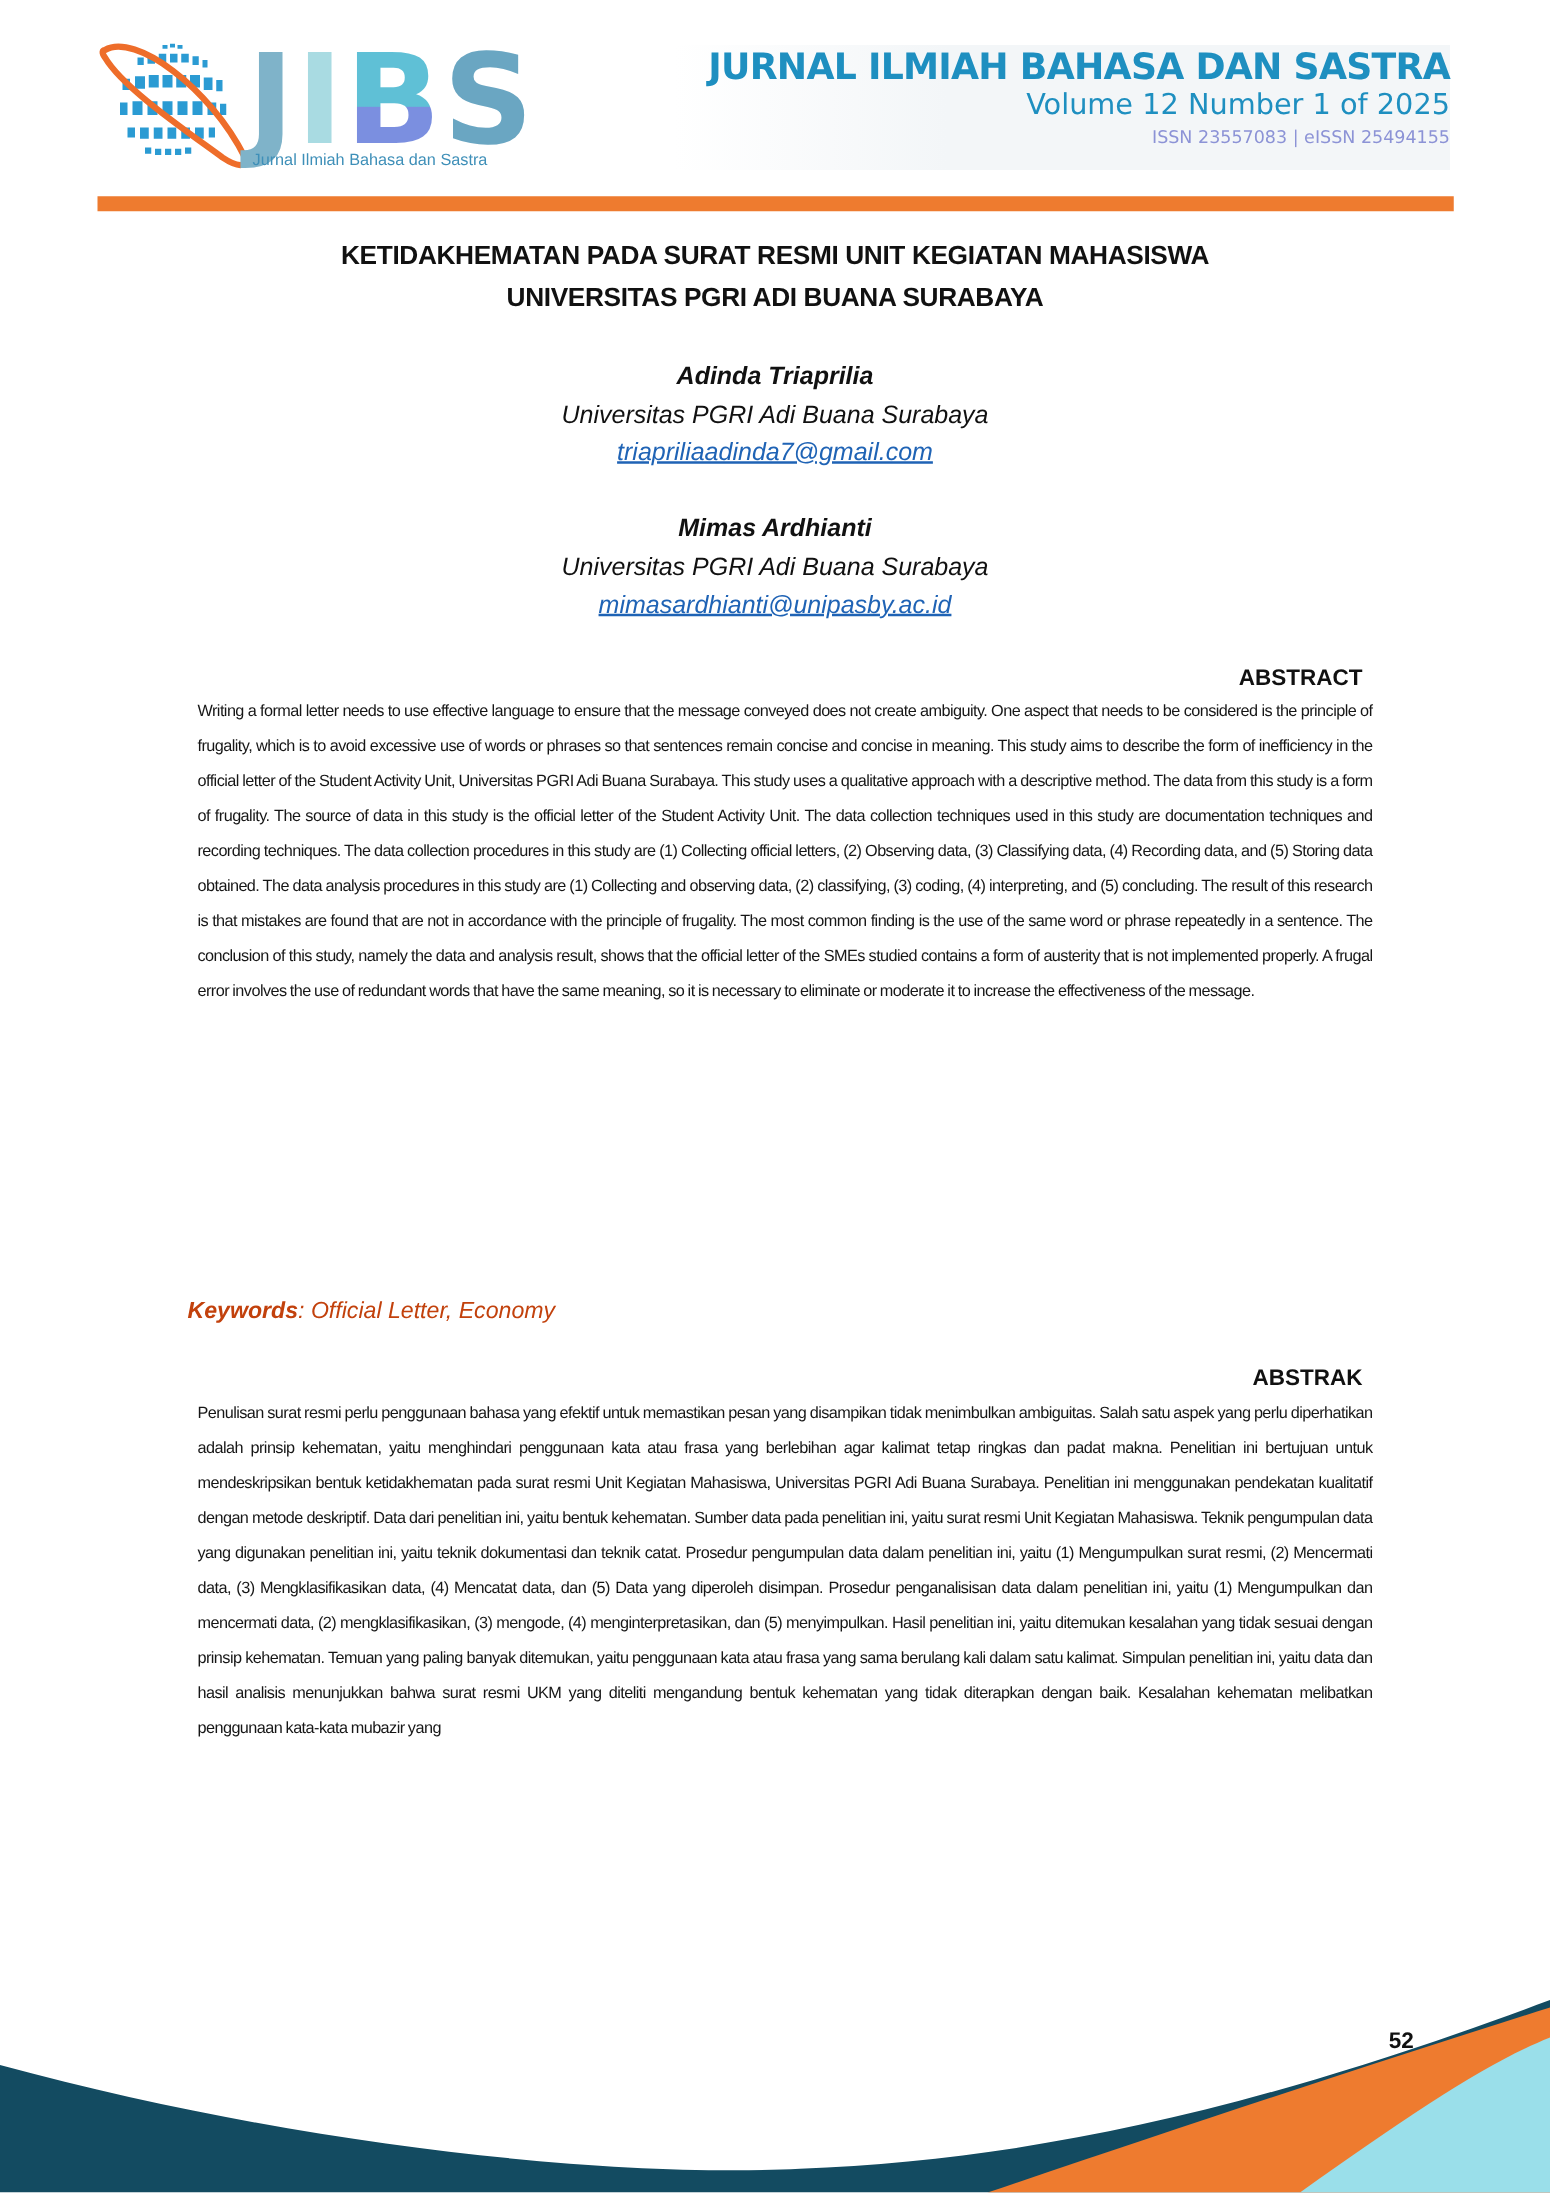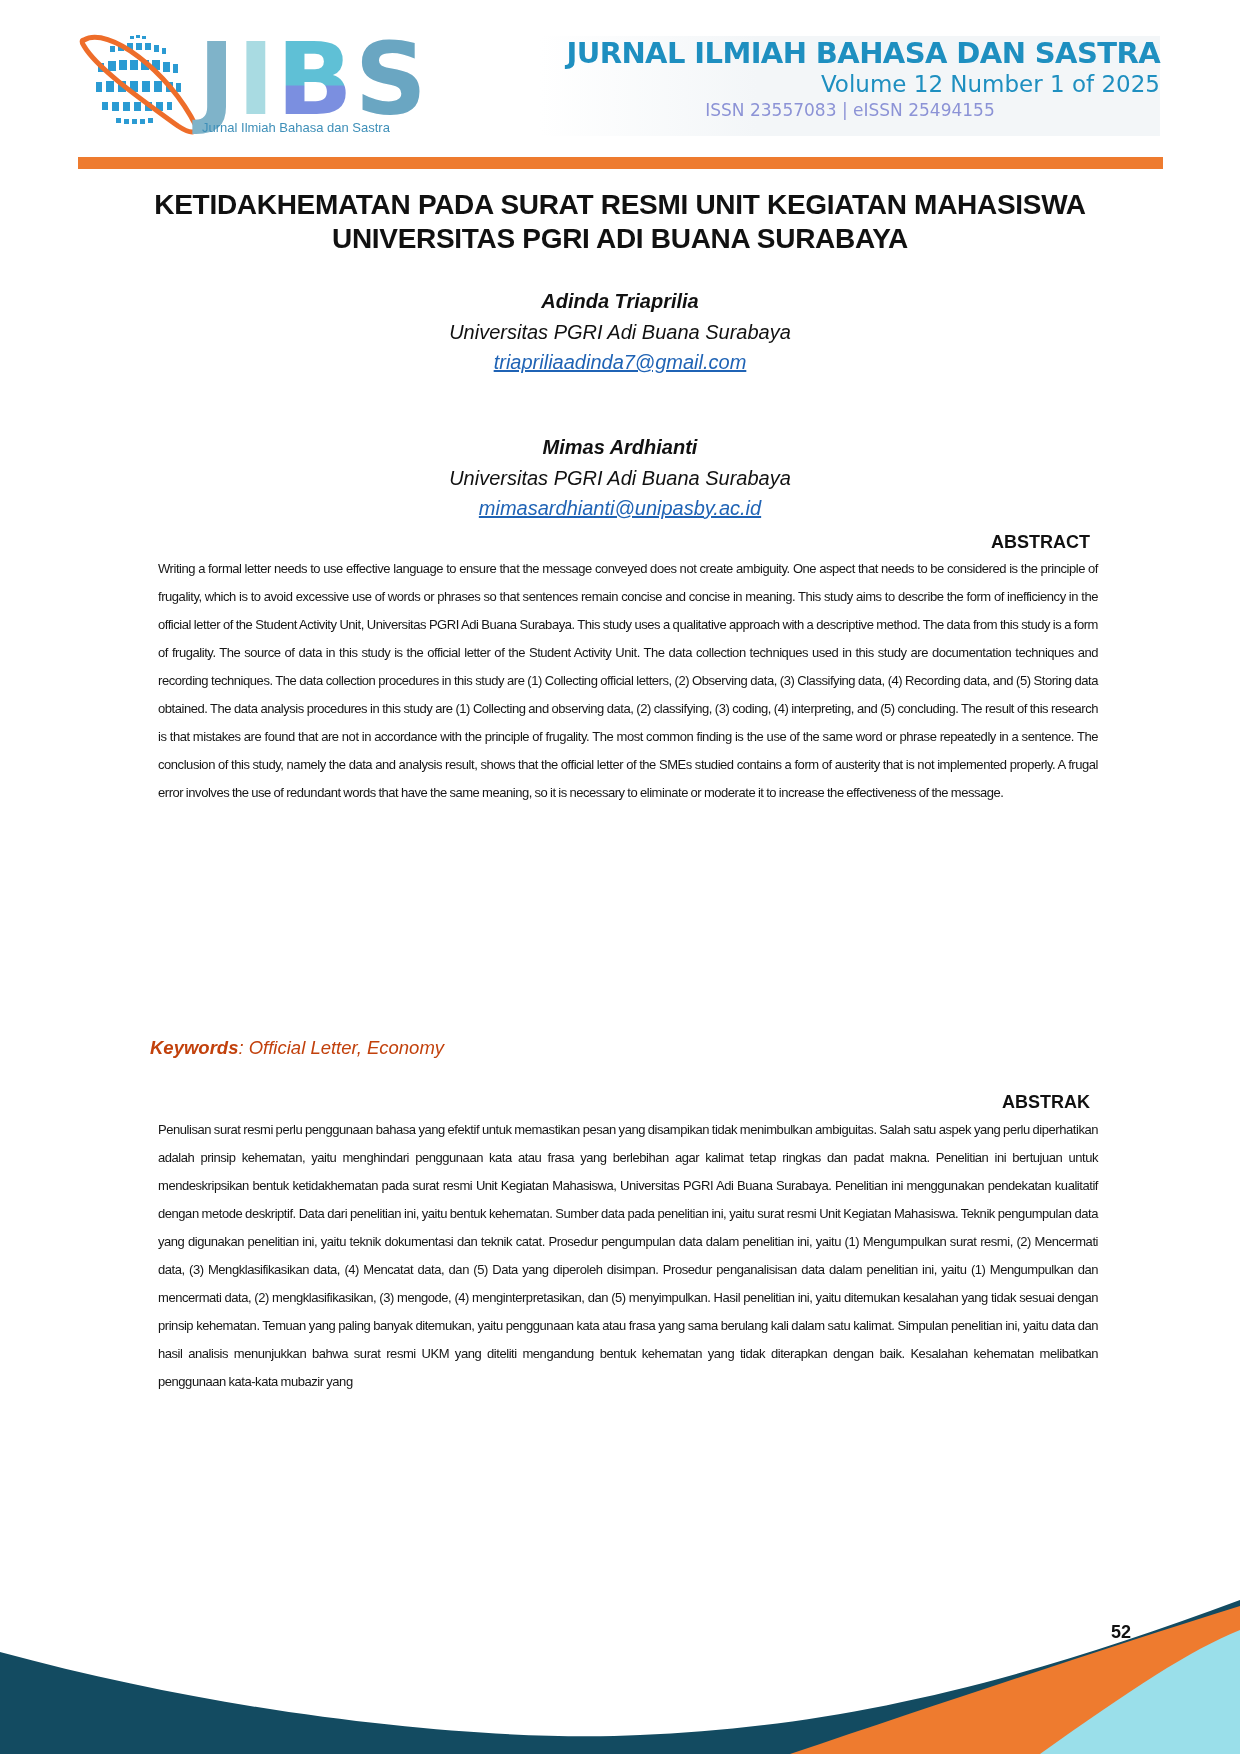--- a/index.html
+++ b/index.html
@@ -30,32 +30,32 @@
     }
     .masthead .journal-name {
       font-family: "DejaVu Sans", sans-serif; font-weight: bold; font-size: 29px;
       color: #1e8fc0; letter-spacing: -0.6px; line-height: 34px; white-space: nowrap;
     }
     .masthead .volume {
       font-family: "DejaVu Sans", sans-serif; font-size: 23px; color: #1e8fc0;
       line-height: 28px; margin-top: 0px; white-space: nowrap;
     }
     .masthead .issn {
-      font-family: "DejaVu Sans", sans-serif; font-size: 17px; color: #8c93d6;
-      line-height: 22px; margin-top: 1px; white-space: nowrap; text-align: center;
+      font-family: "DejaVu Sans", sans-serif; font-size: 14px; color: #8c93d6;
+      line-height: 22px; margin-top: 1px; white-space: nowrap;
     }
     .orange-rule {
       position: absolute; left: 78px; top: 157px; width: 1085px; height: 12px;
       background: #ee7b2f;
     }
     
     .title {
       position: absolute; left: 150px; top: 188px; width: 940px;
       text-align: center; font-family: "Liberation Sans", sans-serif;
-      font-weight: bold; font-size: 28px; line-height: 34px; color: #111;
+      font-weight: bold; font-size: 21px; line-height: 34px; color: #111;
       letter-spacing: -0.3px;
     }
     .author-block {
       position: absolute; left: 300px; width: 640px; text-align: center;
       font-family: "Liberation Sans", sans-serif; font-size: 20px; line-height: 30.5px;
     }
     .author-name { font-weight: bold; font-style: italic; color: #111; }
     .author-affil { font-style: italic; color: #111; }
     .author-email { font-style: italic; color: #1f63b5; text-decoration: underline; }
     
@@ -150,21 +150,21 @@
   <div>KETIDAKHEMATAN PADA SURAT RESMI UNIT KEGIATAN MAHASISWA</div>
   <div>UNIVERSITAS PGRI ADI BUANA SURABAYA</div>
 </div>
 
 <div class="author-block" style="top:286px;">
   <div class="author-name">Adinda Triaprilia</div>
   <div class="author-affil">Universitas PGRI Adi Buana Surabaya</div>
   <div><a class="author-email">triapriliaadinda7@gmail.com</a></div>
 </div>
 
-<div class="author-block" style="top:432px;">
+<div class="author-block" style="top:408px;">
   <div class="author-name">Mimas Ardhianti</div>
   <div class="author-affil">Universitas PGRI Adi Buana Surabaya</div>
   <div><a class="author-email">mimasardhianti@unipasby.ac.id</a></div>
 </div>
 
 <div class="section-heading" style="top:530px;">ABSTRACT</div>
 <div class="body-text" style="top:555px;">Writing a formal letter needs to use effective language to ensure that the message conveyed does not create ambiguity. One aspect that needs to be considered is the principle of frugality, which is to avoid excessive use of words or phrases so that sentences remain concise and concise in meaning. This study aims to describe the form of inefficiency in the official letter of the Student Activity Unit, Universitas PGRI Adi Buana Surabaya. This study uses a qualitative approach with a descriptive method. The data from this study is a form of frugality. The source of data in this study is the official letter of the Student Activity Unit. The data collection techniques used in this study are documentation techniques and recording techniques. The data collection procedures in this study are (1) Collecting official letters, (2) Observing data, (3) Classifying data, (4) Recording data, and (5) Storing data obtained. The data analysis procedures in this study are (1) Collecting and observing data, (2) classifying, (3) coding, (4) interpreting, and (5) concluding. The result of this research is that mistakes are found that are not in accordance with the principle of frugality. The most common finding is the use of the same word or phrase repeatedly in a sentence. The conclusion of this study, namely the data and analysis result, shows that the official letter of the SMEs studied contains a form of austerity that is not implemented properly. A frugal error involves the use of redundant words that have the same meaning, so it is necessary to eliminate or moderate it to increase the effectiveness of the message.</div>
 
 <div class="keywords">
   <span class="kw-label">Keywords</span><span class="kw-values">: </span><span class="kw-values">Official Letter, Economy</span>

